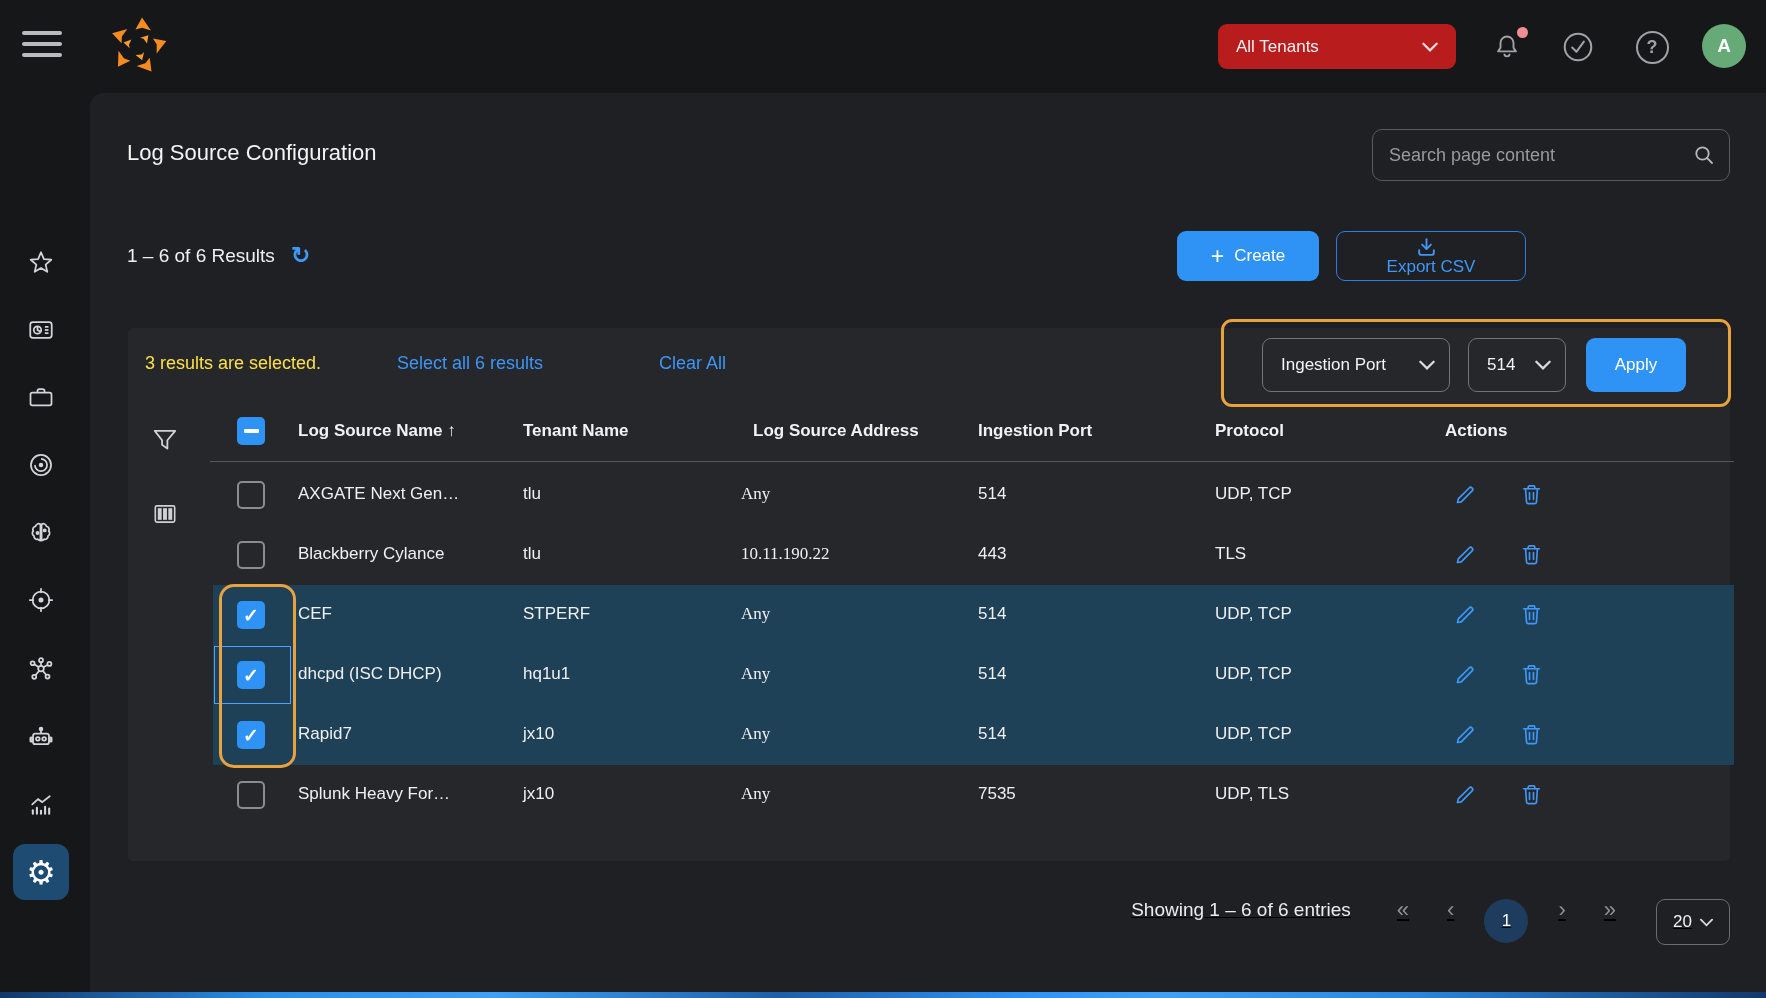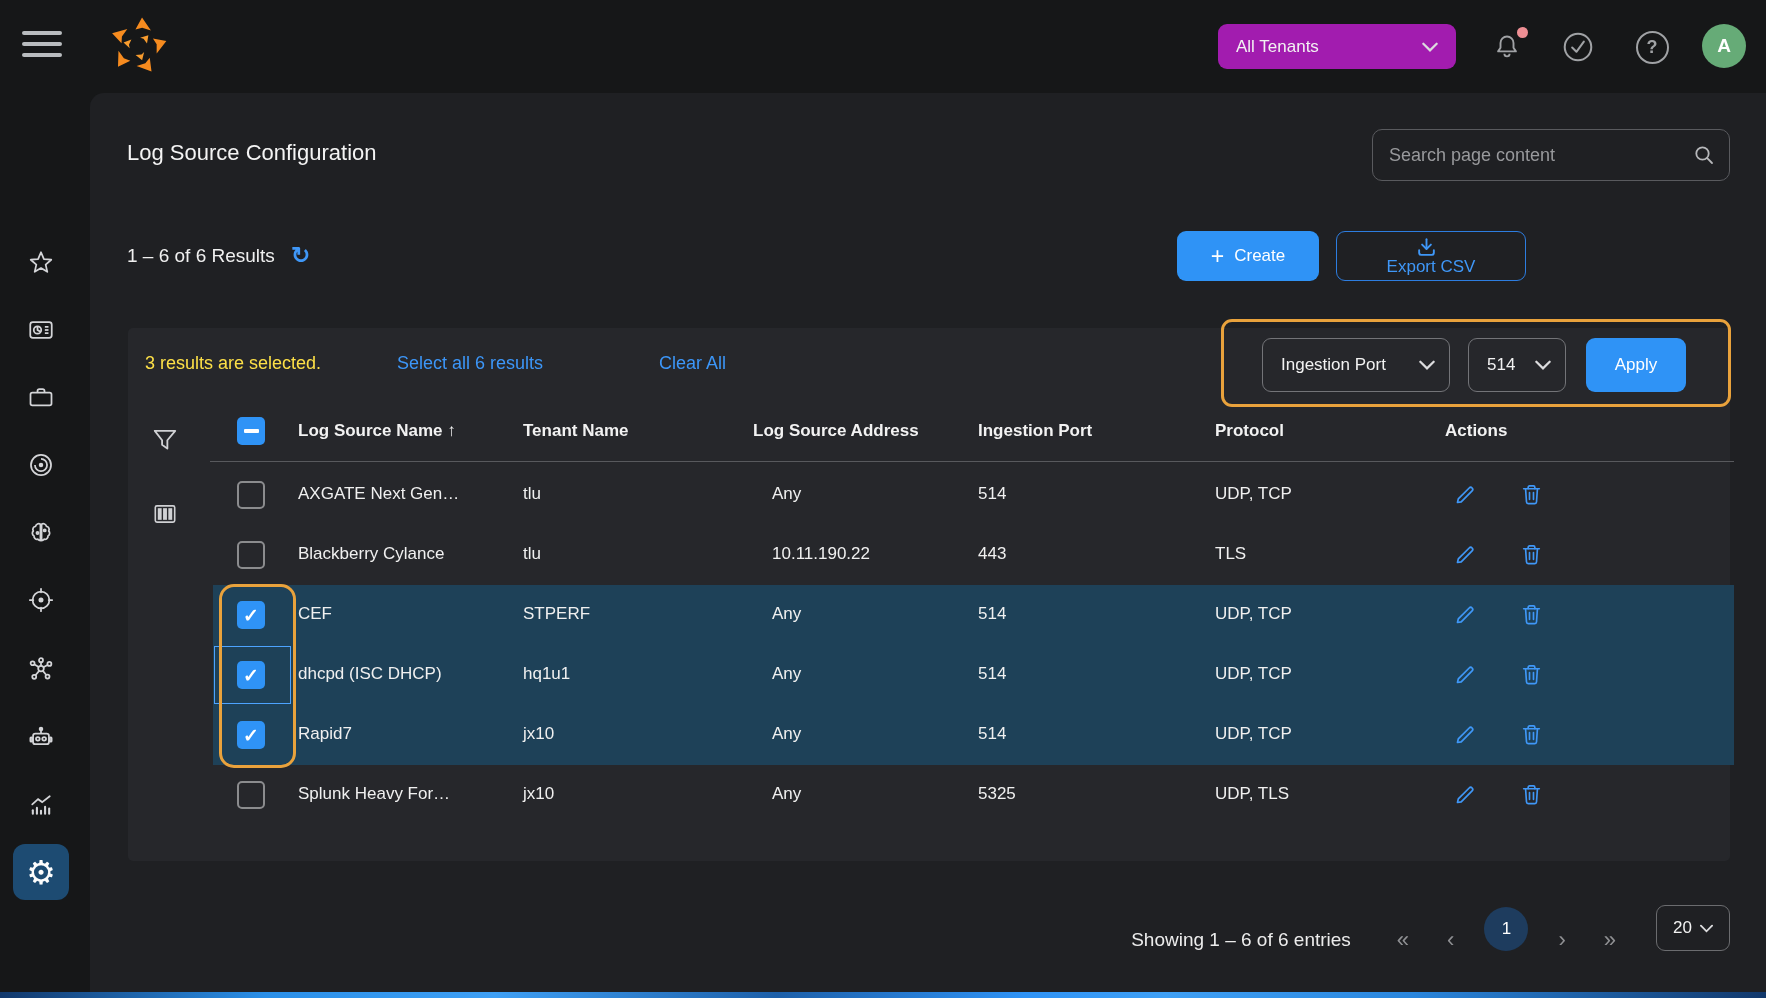--- a/index.html
+++ b/index.html
@@ -4,21 +4,21 @@
 <style>
   * { box-sizing: border-box; margin: 0; padding: 0; }
   html,body { width:1766px; height:998px; background:#0d0e0f; font-family:"Liberation Sans", sans-serif; overflow:hidden; }
   .app { position:relative; width:1766px; height:998px; background:#161718; }
 
   
   .topbar { position:absolute; left:0; top:0; width:1766px; height:93px; background:#161718; }
   .hamburger { position:absolute; left:22px; top:31px; width:42px; height:30px; cursor:pointer; }
   .hamburger span { display:block; width:40px; height:4px; background:#b9bcbf; border-radius:2px; margin-bottom:7px; }
   .logo { position:absolute; left:106px; top:14px; width:64px; height:64px; }
-  .tenant-select { position:absolute; left:1218px; top:24px; width:238px; height:45px; background:#a21caf; border-radius:9px; display:flex; align-items:center; padding:0 18px; cursor:pointer;gap:7px; }
+  .tenant-select { position:absolute; left:1218px; top:24px; width:238px; height:45px; background:#b91c1c; border-radius:9px; display:flex; align-items:center; padding:0 18px; cursor:pointer;gap:7px; }
   .tenant-select .lbl { color:#f2f2f2; font-size:17px; flex:1; }
   .icon-btn { position:absolute; top:28px; width:38px; height:38px; display:flex; align-items:center; justify-content:center; cursor:pointer; }
   .notif-dot { position:absolute; left:29px; top:-1px; width:11px; height:11px; border-radius:50%; background:#ee8f94; }
   .q-circle { width:33px; height:33px; border:2px solid #a0a2a5; border-radius:50%; color:#a0a2a5; font-size:18px; font-weight:bold; display:flex; align-items:center; justify-content:center; }
   .avatar { position:absolute; left:1702px; top:24px; width:44px; height:44px; border-radius:50%; background:#66ab77; color:#fff; font-size:19px; font-weight:bold; display:flex; align-items:center; justify-content:center; cursor:pointer; }
 
   
   .sidebar { position:absolute; left:0; top:93px; width:90px; height:905px; background:#161718; }
   .side-item { position:absolute; left:13px; width:56px; height:56px; display:flex; align-items:center; justify-content:center; cursor:pointer; border-radius:12px; }
   .side-item.active { background:#1d4b72; }
@@ -71,29 +71,29 @@
   .cb.on  { background:#2f93f6; }
   .cb.off { border:2px solid #8b8c8e; background:transparent; }
   .cb .tick { color:#fff; font-size:19px; font-weight:bold; line-height:1; }
   .cb .minus { width:15px; height:3.5px; background:#fff; border-radius:1px; }
 
   .rows { position:absolute; left:213px; top:465px; width:1521px; height:360px; }
   .trow { position:absolute; left:0; width:1521px; height:60px; }
   .trow.sel { background:#1e4158; }
   .trow .cell { position:absolute; top:19px; color:#f0f0f0; font-size:17px; white-space:nowrap; }
   .trow .cbwrap { position:absolute; left:24px; top:16px; }
-  .c-name { left:85px; }  .c-tenant { left:310px; } .c-addr { left:559px; }
+  .c-name { left:85px; }  .c-tenant { left:310px; } .c-addr { left:528px;font-family:Liberation Serif, serif; }
   .c-port { left:765px; } .c-proto { left:1002px; }
   .action { position:absolute; top:17px; width:26px; height:26px; cursor:pointer; }
   .action.edit { left:1239px; } .action.del { left:1306px; }
 
   .cb-focus { position:absolute; left:214px; top:646px; width:77px; height:58px; border:1px solid #4da3ff; pointer-events:none; }
   .cb-highlight { position:absolute; left:219px; top:584px; width:77px; height:184px; border:3px solid #e9a23c; border-radius:15px; pointer-events:none; }
 
-  .paging { position:absolute; right:36px; top:899px; height:52px; display:flex; align-items:flex-end; }
+  .paging { position:absolute; right:36px; top:899px; height:52px; display:flex; align-items:flex-start;text-decoration:underline; }
   .paging .summary { color:#ececec; font-size:19px; }
   .pg-chev { color:#8f9093; font-size:22px; cursor:pointer; line-height:1; }
   #pg-first { margin-left:46px; } #pg-prev { margin-left:38px; }
   #pg-next { margin-left:30px; } #pg-last { margin-left:38px; }
   .pg-circle { margin-left:30px; width:44px; height:44px; border-radius:50%; background:#1e3c5e; color:#fff; font-size:17px; display:flex; align-items:center; justify-content:center; cursor:pointer; }
   .pg-size { margin-left:40px; width:74px; height:46px; border:1px solid #6b6c6f; border-radius:9px; display:flex; align-items:center; justify-content:center; gap:8px; cursor:pointer; }
   .pg-size .lbl { color:#f2f2f2; font-size:17px; }
 
   .bottom-bar { position:absolute; left:0; top:992px; width:1766px; height:6px;
     background:linear-gradient(90deg,#12386b 0%,#2a8fe8 15%,#3fa0f5 28%,#1d5fa8 44%,#2f93f6 58%,#3fa0f5 66%,#2a86dd 80%,#12386b 100%); }
@@ -447,21 +447,21 @@
           </svg></span>
     </div>
 
     <div class="trow" style="top:300px;">
       <span class="cbwrap">
           <span class="cb off"></span>
         </span>
       <span class="cell c-name">Splunk Heavy For…</span>
       <span class="cell c-tenant">jx10</span>
       <span class="cell c-addr">Any</span>
-      <span class="cell c-port">5325</span>
+      <span class="cell c-port">7535</span>
       <span class="cell c-proto">UDP, TLS</span>
       <span class="action edit"><svg width="26" height="26" viewBox="0 0 26 26">
             <path d="M5.5 20.5 L6.3 16.9 L17.2 6 a2.05 2.05 0 0 1 2.9 2.9 L9.2 19.8 Z" fill="none" stroke="#3f97f7" stroke-width="1.7" stroke-linejoin="round"></path>
           </svg></span>
       <span class="action del"><svg width="25" height="25" viewBox="0 0 24 24" fill="none" stroke="#3f97f7" stroke-width="1.6" stroke-linecap="round" stroke-linejoin="round">
             <line x1="4.5" y1="6.5" x2="19.5" y2="6.5"></line>
             <path d="M8.8 6.5 V5 a1.3 1.3 0 0 1 1.3 -1.3 h3.8 a1.3 1.3 0 0 1 1.3 1.3 V6.5"></path>
             <path d="M6.3 6.5 l0.9 12.7 a1.6 1.6 0 0 0 1.6 1.5 h6.4 a1.6 1.6 0 0 0 1.6 -1.5 L17.7 6.5"></path>
             <line x1="10.1" y1="10.2" x2="10.1" y2="16.6"></line>
             <line x1="13.9" y1="10.2" x2="13.9" y2="16.6"></line>

